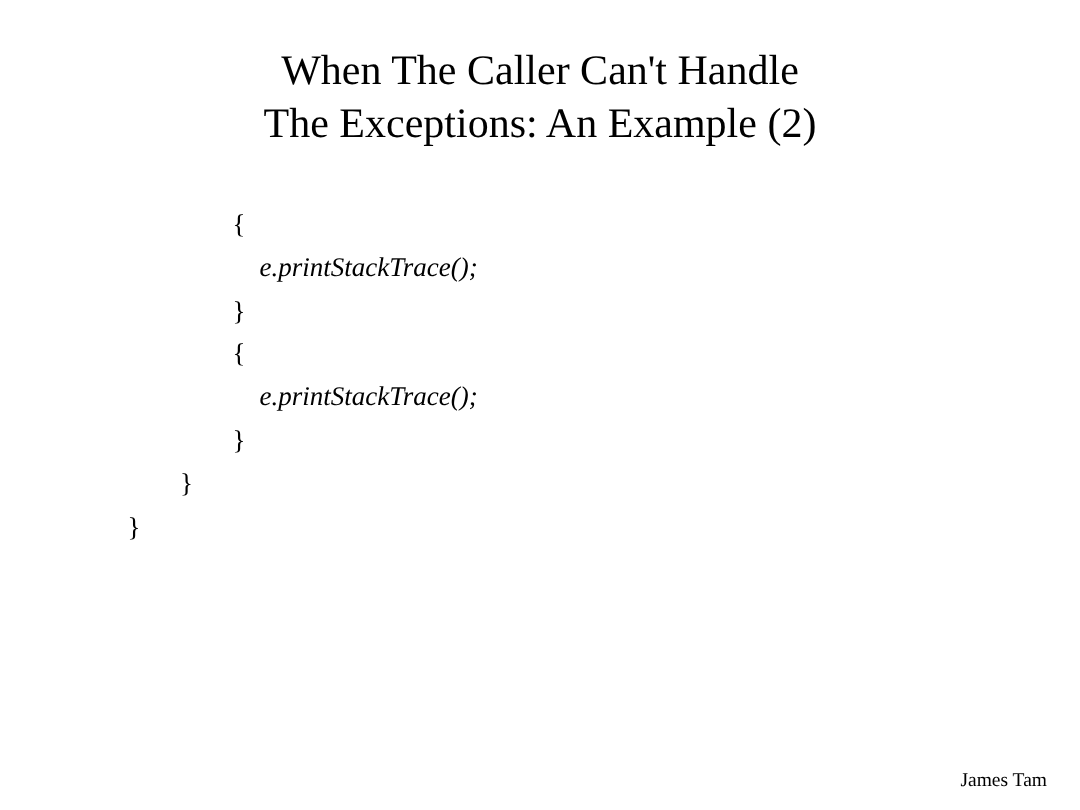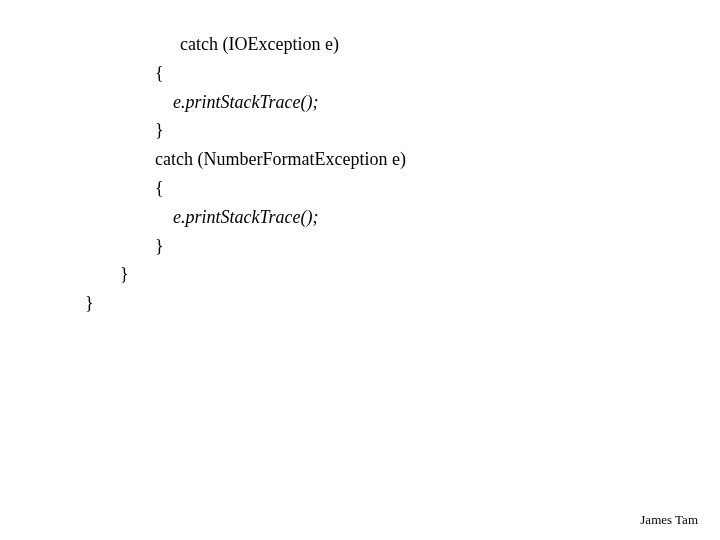--- a/index.html
+++ b/index.html
@@ -50,27 +50,29 @@
       right: 22px;
       font-size: 13px;
       color: #000;
       text-align: center;
     }
   </style>
 </head>
 <body>
 
 <div class="slide">
+  <h1 class="title">
+    <span>When The Caller Can't Handle</span><br>
+    <span>The Exceptions: An Example (2)</span>
+  </h1>
 
   <div class="code-block">
-    <div class="code-line indent-2b">catch (IOException e)</div>
     <div class="code-line indent-2">{</div>
     <div class="code-line indent-3">e.printStackTrace();</div>
     <div class="code-line indent-2">}</div>
-    <div class="code-line indent-2">catch (NumberFormatException e)</div>
     <div class="code-line indent-2">{</div>
     <div class="code-line indent-3">e.printStackTrace();</div>
     <div class="code-line indent-2">}</div>
     <div class="code-line indent-1">}</div>
     <div class="code-line indent-0">}</div>
   </div>
 
   <div class="footer">James Tam</div>
 </div>
 

